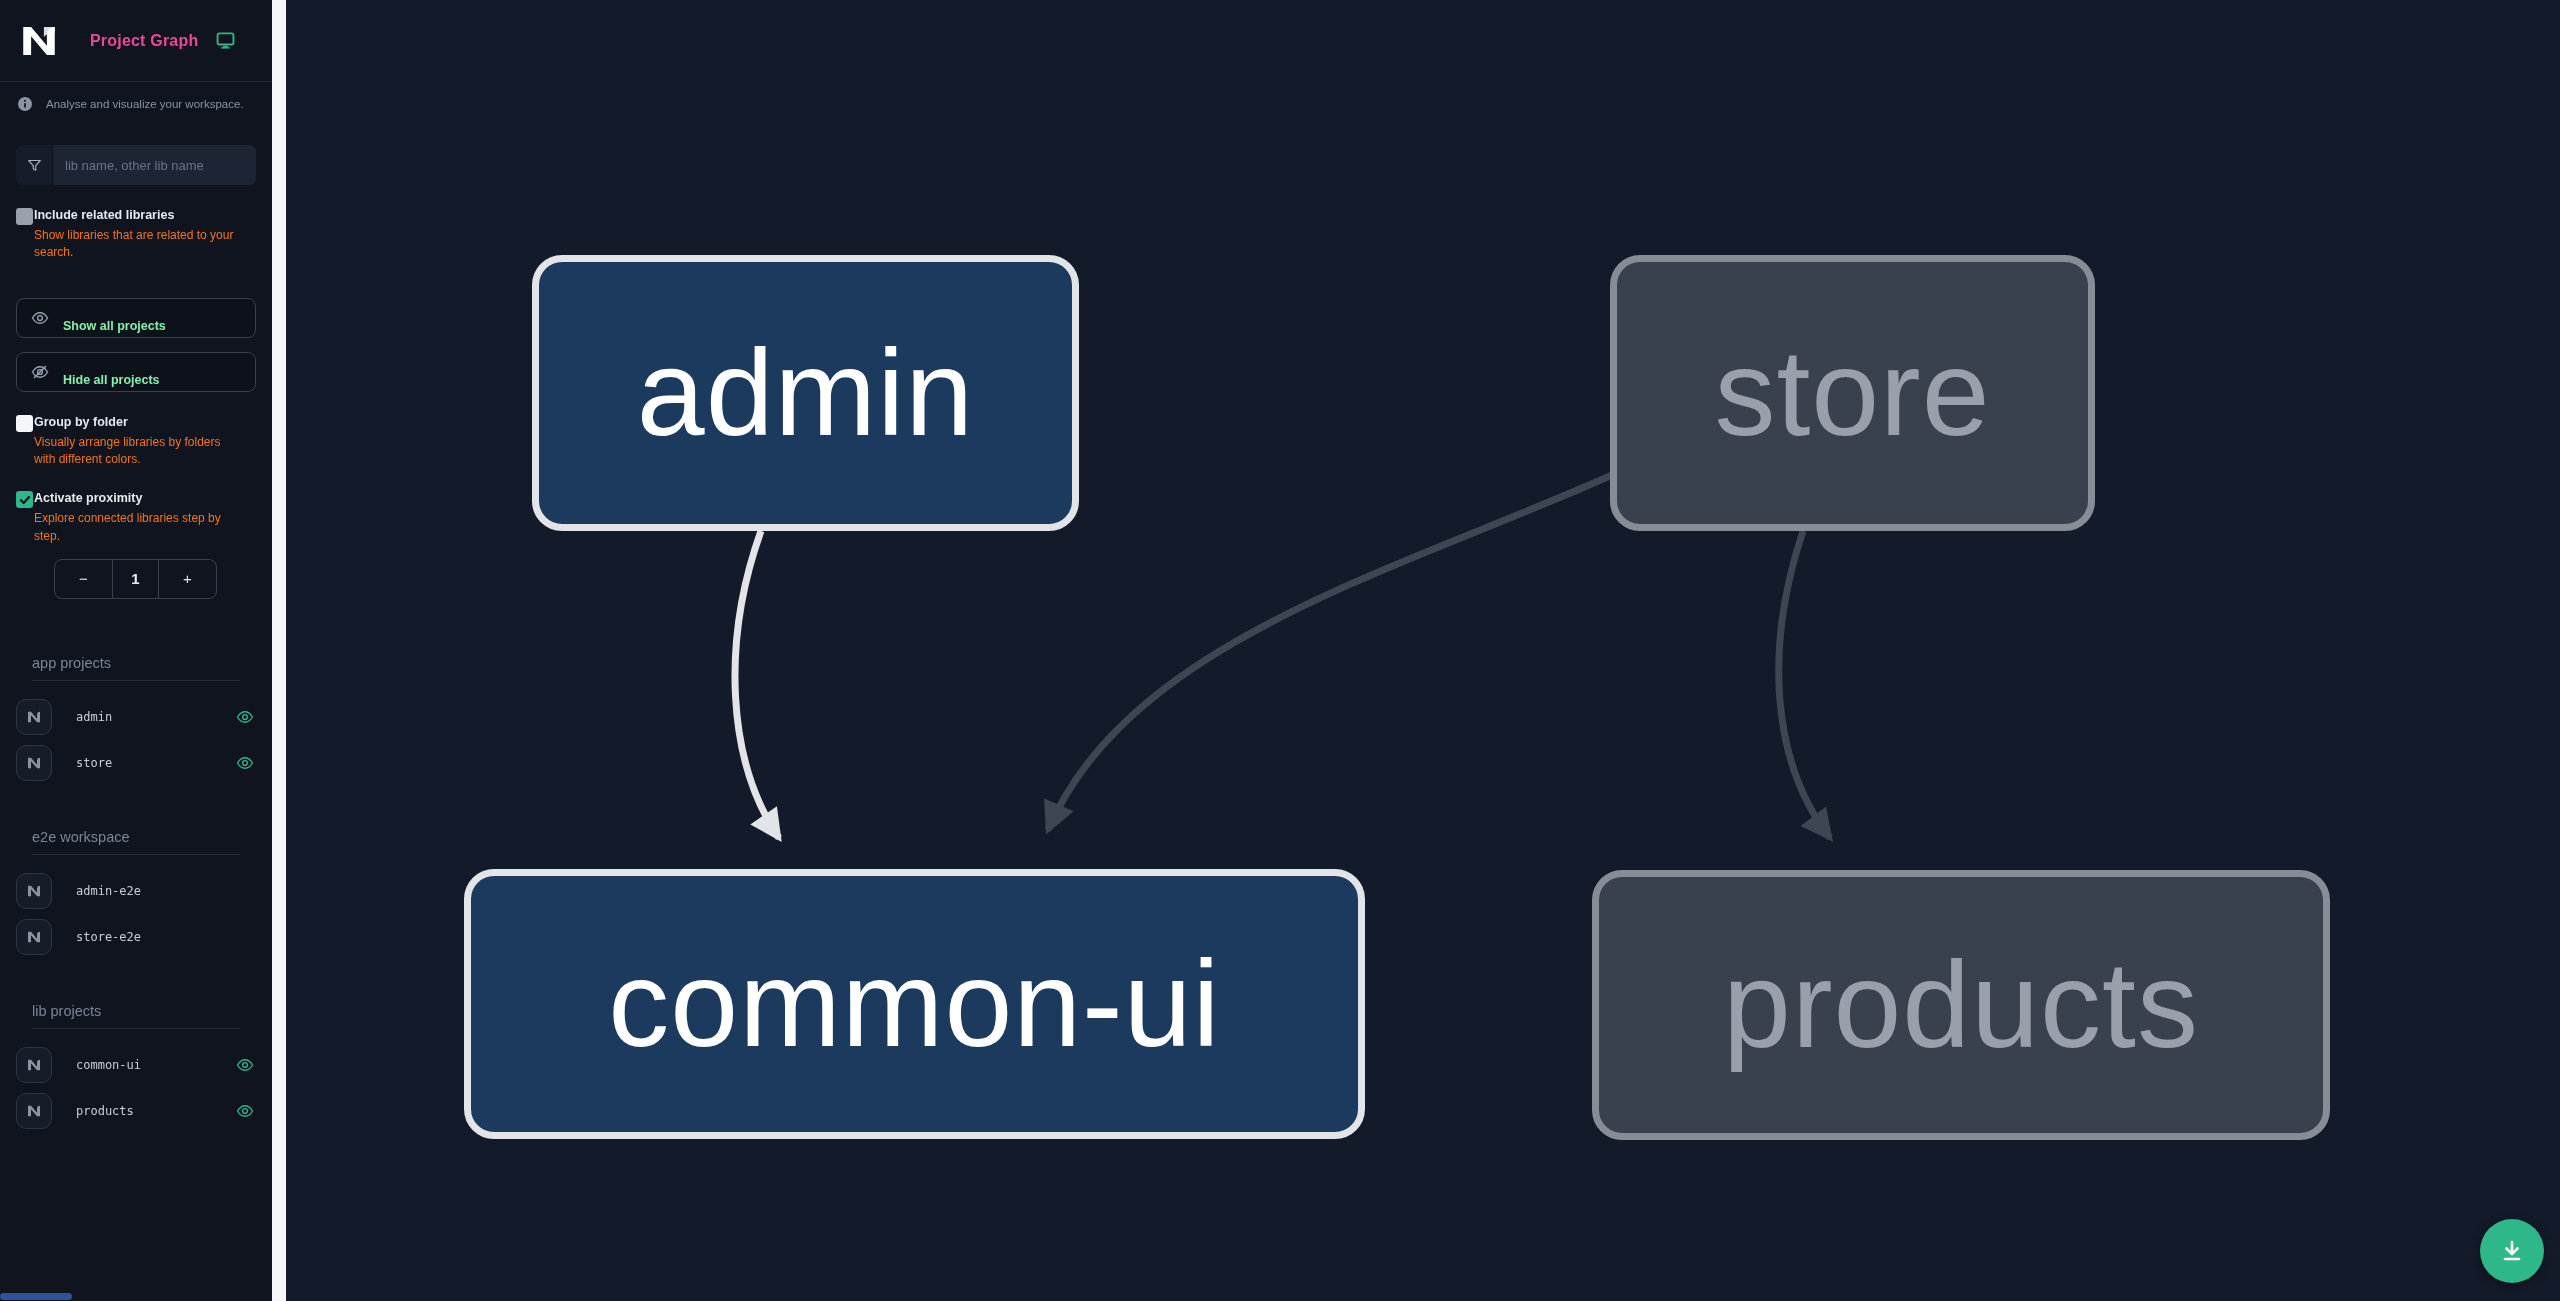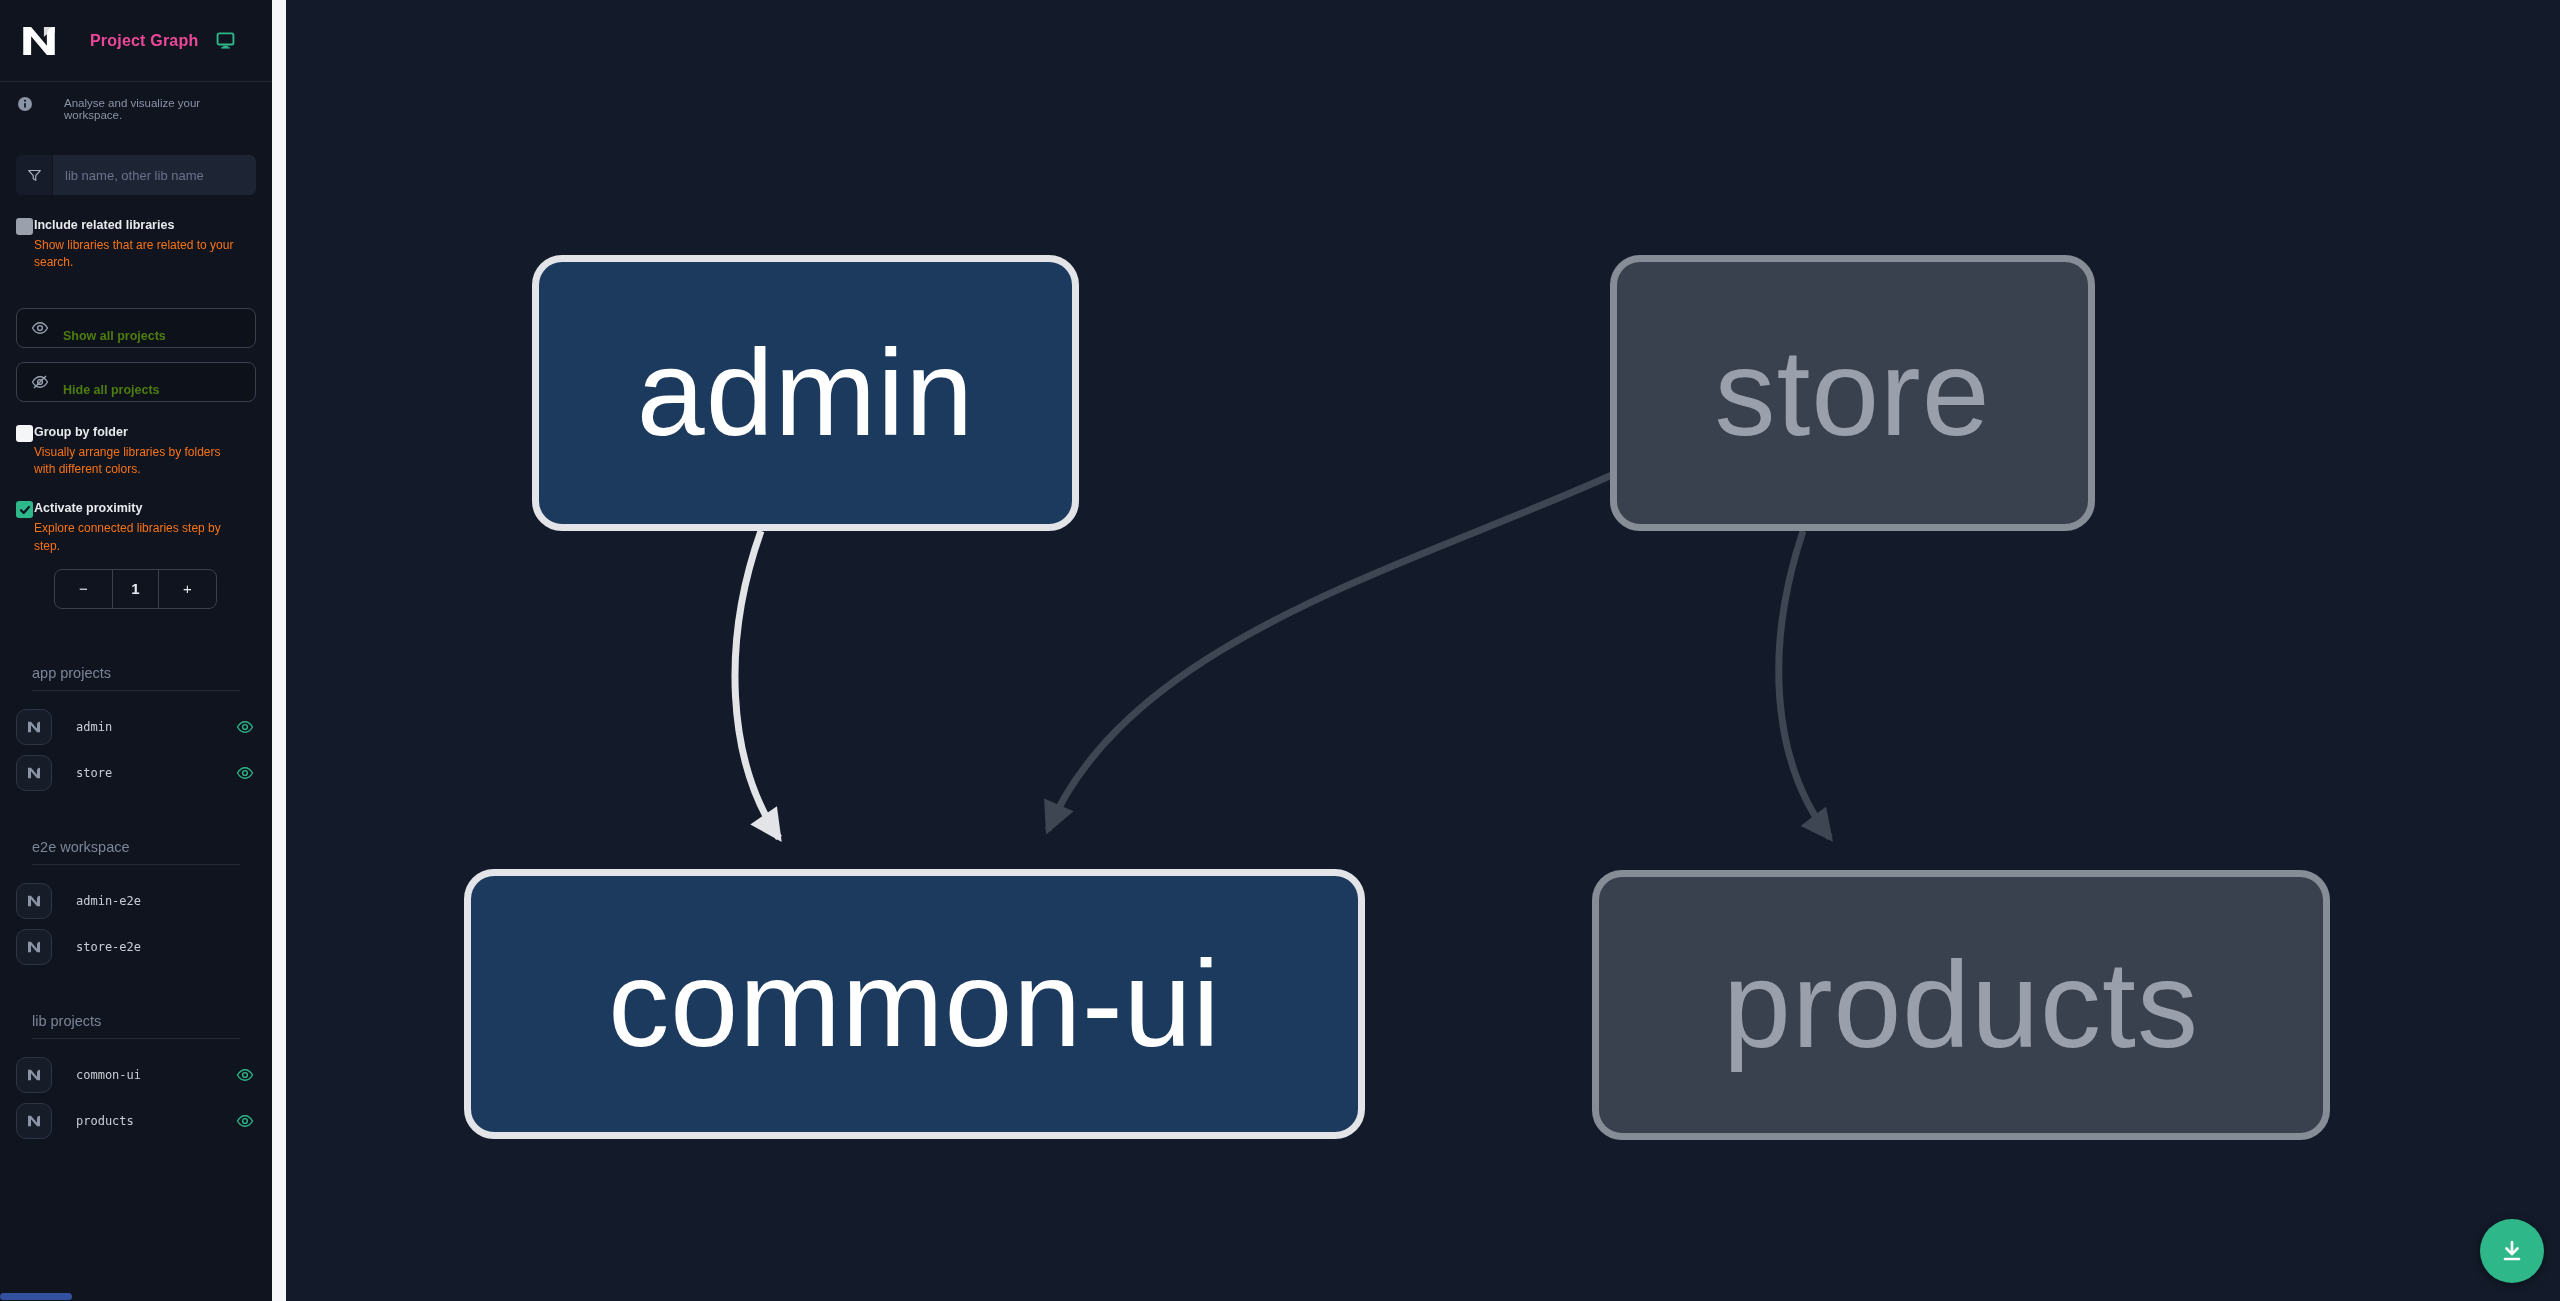--- a/index.html
+++ b/index.html
@@ -21,21 +21,21 @@
     padding:0 18px;box-sizing:border-box;
     border-bottom:1px solid #222938;
   }
   .nx-logo{width:42px;height:42px;flex:0 0 auto;}
   .sb-title{
     margin:0 0 0 30px;font-size:16px;font-weight:700;color:#ec4899;letter-spacing:.2px;
   }
   .monitor-icon{width:19px;height:19px;margin-left:18px;}
 
   .sb-tagline{
-    display:flex;align-items:flex-start;gap:32px;
+    display:flex;align-items:center;gap:14px;
     padding:15px 15px 0 18px;
   }
   .sb-tagline .txt{font-size:11.5px;color:#8b94a5;}
   .info-icon{width:14px;height:14px;flex:0 0 auto;}
 
   .sb-search{
     margin:34px 16px 0 16px;height:40px;width:240px;box-sizing:border-box;
     display:flex;align-items:stretch;background:#1d2433;border-radius:6px;overflow:hidden;
   }
   .sb-search .icon-cell{
@@ -59,21 +59,21 @@
   .check-label{font-size:12.5px;font-weight:700;color:#e8eaee;line-height:1.35;}
   .check-desc{font-size:12px;color:#f97316;line-height:1.45;margin-top:3px;width:205px;}
 
   .sb-btn{
     display:flex;align-items:center;gap:14px;
     margin:14px 16px 0 16px;width:240px;height:40px;box-sizing:border-box;
     background:#0d1119;border:1px solid #39414f;border-radius:8px;
     padding:0 14px;cursor:pointer;
   }
   .sb-btn:first-of-type{margin-top:36px;}
-  .sb-btn .lbl{font-size:12.5px;font-weight:700;color:#4d7c0f;margin-top:16px;}
+  .sb-btn .lbl{font-size:12.5px;font-weight:700;color:#86efac;margin-top:16px;}
   .sb-btn svg{width:18px;height:18px;}
 
   .stepper{
     margin:14px 16px 0 54px;width:163px;height:40px;box-sizing:border-box;
     display:flex;border:1px solid #39414f;border-radius:8px;overflow:hidden;
   }
   .stepper .cell{
     flex:1;display:flex;align-items:center;justify-content:center;
     color:#e8eaee;font-size:15px;background:transparent;border:none;
     font-family:"Liberation Sans", sans-serif;

